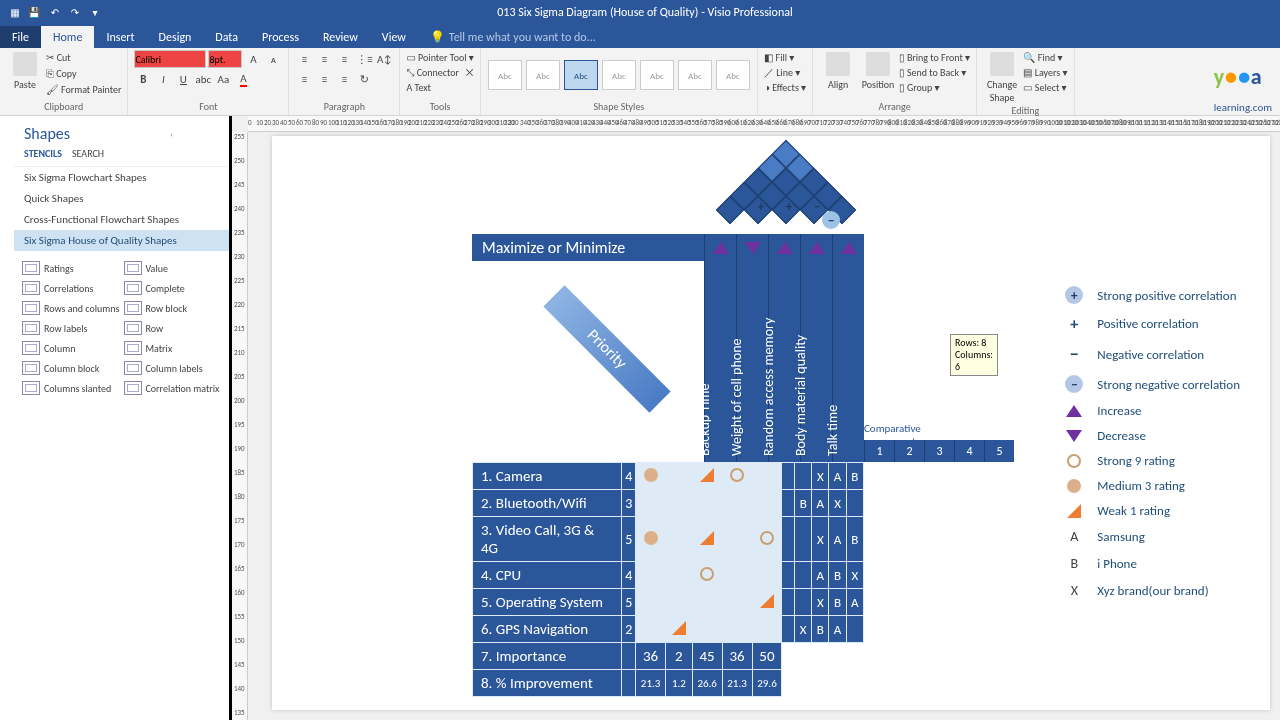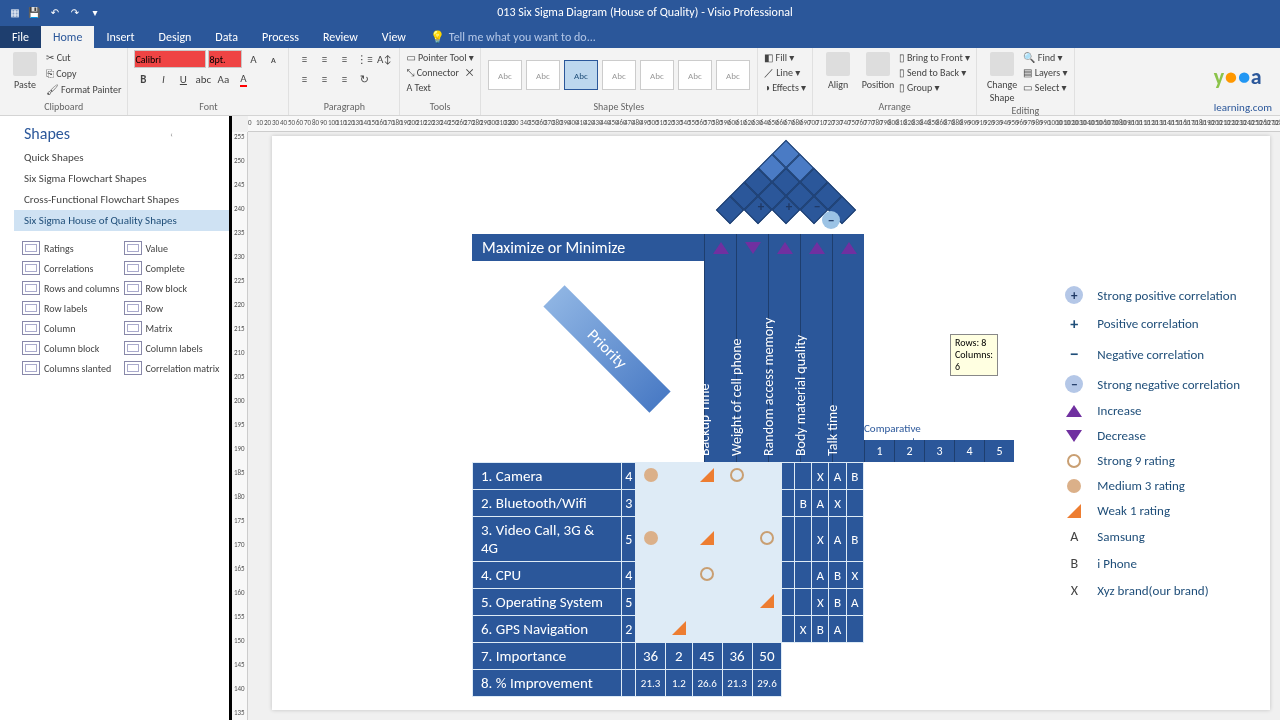--- a/index.html
+++ b/index.html
@@ -248,23 +248,27 @@
     </div>
     <div class="group-label">Editing</div>
   </div>
   <div class="logo"><span class="y">y</span><span class="o1">●</span><span class="o2">●</span><span class="rest">a</span><br><span style="font-size:11px;color:#2b579a;font-weight:normal">learning.com</span></div>
 </div>
 
 <div class="workspace">
   <div class="shapes-panel">
     <h3>Shapes</h3>
     <div style="position:absolute;left:170px;top:128px;font-size:9px;color:#888">‹</div>
+    <div class="sub">
+      <span class="active">STENCILS</span>
+      <span>SEARCH</span>
+    </div>
     <div id="shape-links">
+        <div class="link">Six Sigma Flowchart Shapes</div>
         <div class="link">Quick Shapes</div>
-        <div class="link">Six Sigma Flowchart Shapes</div>
         <div class="link">Cross-Functional Flowchart Shapes</div>
         <div class="link sel">Six Sigma House of Quality Shapes</div>
       </div>
     <div class="stencil-grid" id="stencil-grid">
         <div class="s">
           <div class="si"></div>
           <span>Ratings</span>
         </div>
         <div class="s">
           <div class="si"></div>

